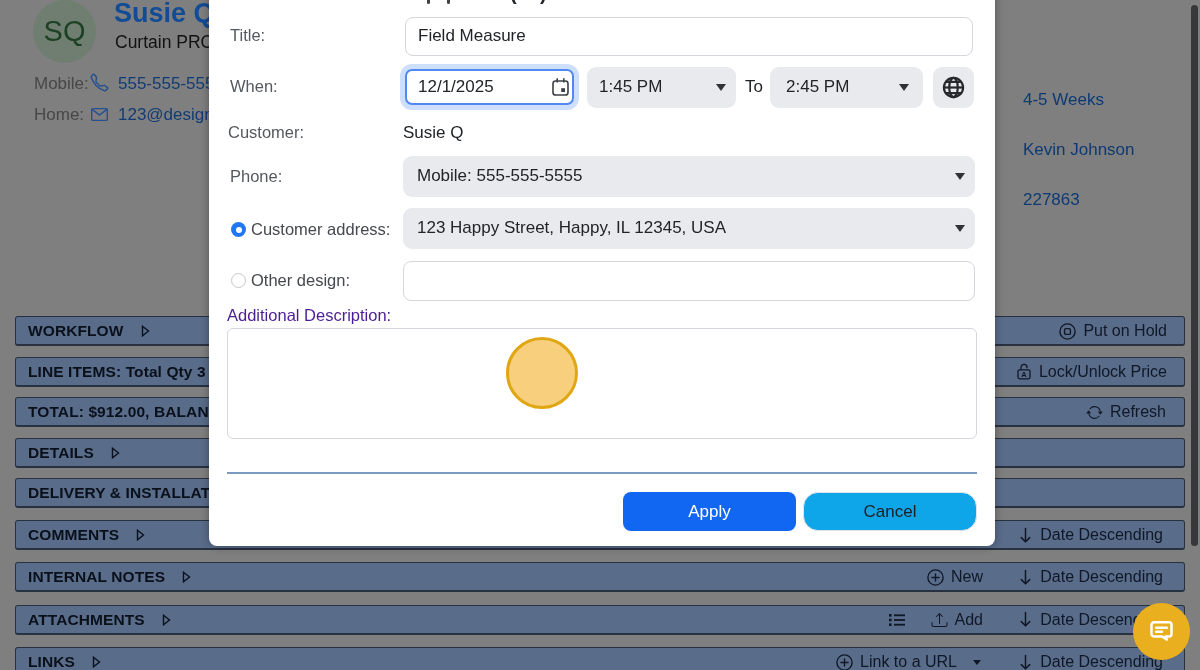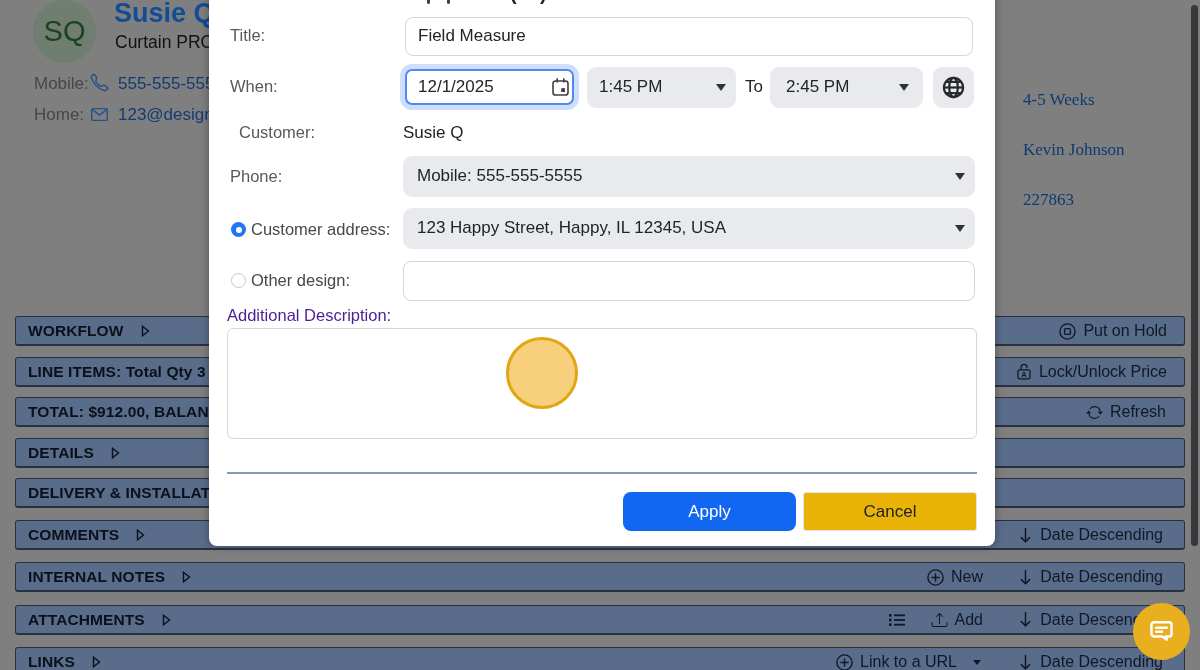--- a/index.html
+++ b/index.html
@@ -8,43 +8,43 @@
 .abs { position:absolute; }
 
 #bg { position:absolute; inset:0; z-index:1; }
 .avatar { left:33px; top:0; width:63px; height:63px; border-radius:50%;
   background:#6f7e70; color:#1d4124; font-size:29px; display:flex;
   align-items:center; justify-content:center; }
 .h-name { left:114px; top:-2px; font-size:27px; font-weight:bold; color:#124c96; }
 .h-sub  { left:115px; top:32px; font-size:17.5px; color:#121212; }
 .h-lab  { font-size:17px; color:#474747; }
 .h-link { font-size:17px; color:#123c74; }
-.r-link { font-size:17px; color:#0e3a74;font-family:Liberation Serif, serif; }
+.r-link { font-size:17px; color:#0e3a74; }
 .sbar { left:1190.5px; top:5px; width:7px; height:541px; border-radius:3.5px; background:#37383a; }
 .bar { left:15px; width:1170px; height:30px; background:#596c8a;
   border:1px solid #28313f; border-bottom-width:2px; border-radius:3px; }
 .bar b { position:absolute; left:12px; top:5px; font-size:15.5px; color:#0a101a; letter-spacing:0.1px;
   display:flex; align-items:center; white-space:nowrap; }
 .bar b svg { margin-left:17px; }
 .bact { position:absolute; font-size:16px; color:#101827; top:0; height:28px;
   display:flex; align-items:center; gap:7px; white-space:nowrap; }
 
 #modal { position:absolute; left:209px; top:-40px; width:786px; height:586px;
   background:#fff; border-radius:8px; z-index:10;
   box-shadow:0 0 10px rgba(0,0,0,0.35); }
 #modal .lab { font-size:16.5px; color:#55595e; }
 #modal .val { font-size:17px; color:#212529; }
 .inp { background:#fff; border:1px solid #d3d7dc; border-radius:8px; }
 .sel { background:#e9eaee; border-radius:9px; color:#1b1e24; font-size:17px; }
 .caret { position:absolute; width:0; height:0; border-left:5.5px solid transparent;
   border-right:5.5px solid transparent; border-top:7px solid #2f3237; }
 #apply { left:414px; top:532px; width:173px; height:39px; background:#1166f2;
   border-radius:8px; color:#fff; font-size:17px; display:flex; align-items:center; justify-content:center;text-align:right; }
-#cancel { left:594px; top:532px; width:174px; height:39px; background:#eab308;
-  border:1px solid #e3e4e7; border-radius:3px; color:#202124; font-size:17px;
+#cancel { left:594px; top:532px; width:174px; height:39px; background:#0ea5e9;
+  border:1px solid #e3e4e7; border-radius:15px; color:#202124; font-size:17px;
   display:flex; align-items:center; justify-content:center; }
 
 .radio-on { width:15px; height:15px; border-radius:50%; background:#2176f3; }
 .radio-on::after { content:""; position:absolute; left:4.5px; top:4.5px; width:6px; height:6px;
   border-radius:50%; background:#fff; }
 .radio-off { width:15px; height:15px; border-radius:50%; background:#fff; border:1.5px solid #c6c8cc; }
 
 #chat { position:absolute; left:1133px; top:603px; width:57px; height:57px; border-radius:50%;
   background:#eaaf1e; z-index:20; display:flex; align-items:center; justify-content:center; }
 </style>
@@ -219,21 +219,21 @@
   <div class="abs caret" style="left:690px; top:124px;"></div>
   <div class="abs sel" style="left:724px; top:107px; width:41px; height:41px;"></div>
   <svg class="abs" style="left:732px; top:115px;" width="25" height="25" viewBox="0 0 24 24" fill="none" stroke="#26282c" stroke-width="2.1">
       <circle cx="12" cy="12" r="9.2"></circle>
       <ellipse cx="12" cy="12" rx="4.1" ry="9.2"></ellipse>
       <line x1="2.8" y1="12" x2="21.2" y2="12"></line>
       <line x1="4.2" y1="6.6" x2="19.8" y2="6.6"></line>
       <line x1="4.2" y1="17.4" x2="19.8" y2="17.4"></line>
     </svg>
 
-  <div class="abs lab" style="left:30px; top:163px;">Customer:</div>
+  <div class="abs lab" style="left:19px; top:163px;">Customer:</div>
   <div class="abs val" style="left:194px; top:163px;">Susie Q</div>
 
   <div class="abs lab" style="left:21px; top:207px;">Phone:</div>
   <div class="abs sel" style="left:194px; top:196px; width:572px; height:41px;"></div>
   <div class="abs val" style="left:208px; top:206px;">Mobile: 555-555-5555</div>
   <div class="abs caret" style="left:746px; top:213px;"></div>
 
   <div class="abs radio-on" style="left:22px; top:262px;"></div>
   <div class="abs lab" style="left:42px; top:260px; color:#45484d;">Customer address:</div>
   <div class="abs sel" style="left:194px; top:248px; width:572px; height:41px;"></div>

